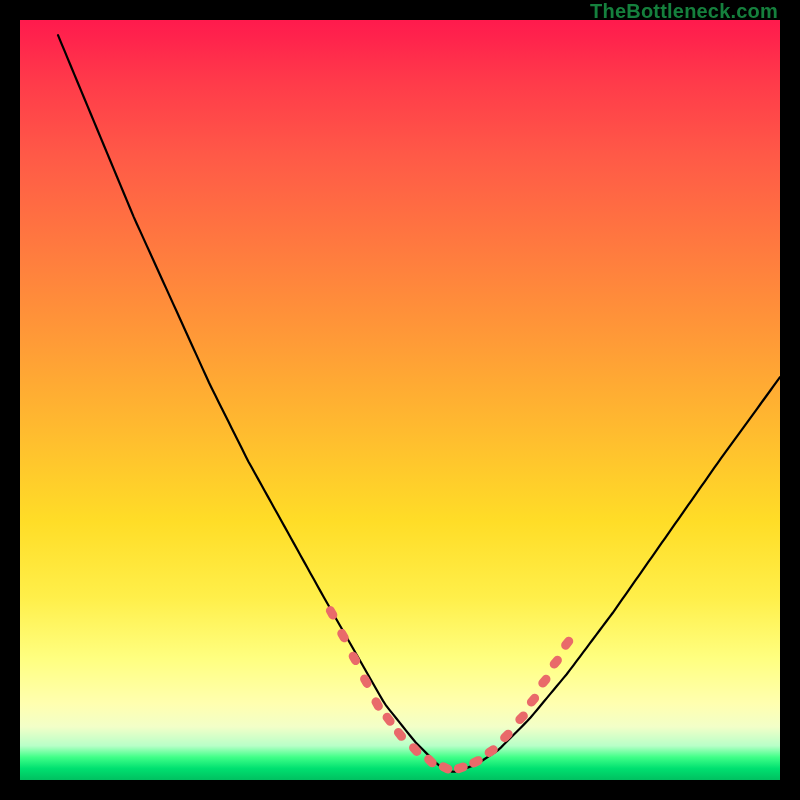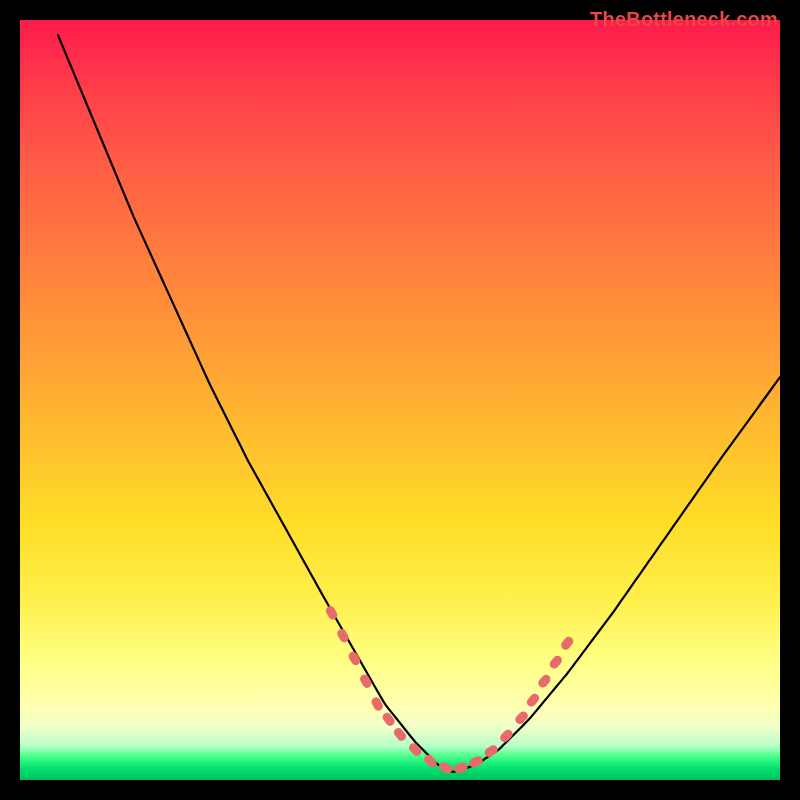--- a/index.html
+++ b/index.html
@@ -42,26 +42,25 @@
       #b8ffc8 95.5%,
       #40ff88 97%,
       #00e070 98.5%,
       #00c060 100%
     );
   }
   .watermark {
     position: absolute;
     top: 0px;
     right: 22px;
-    color: #ef4444;
+    color: #15803d;
     font-size: 20px;
     font-weight: 600;
     letter-spacing: 0.2px;
     user-select: none;
-    margin-top: 8px;
   }
   svg.curve {
     position: absolute;
     left: 0;
     top: 0;
     width: 760px;
     height: 760px;
     overflow: visible;
   }
   .main-path {

